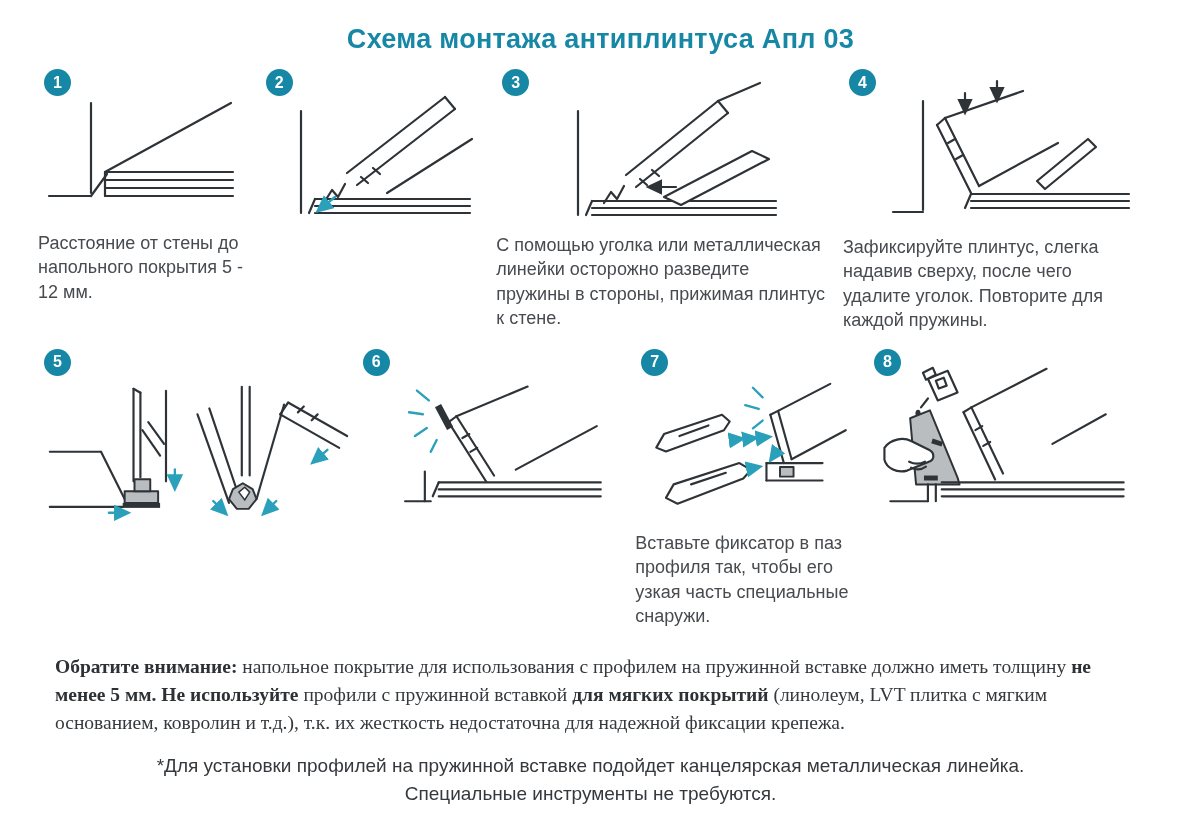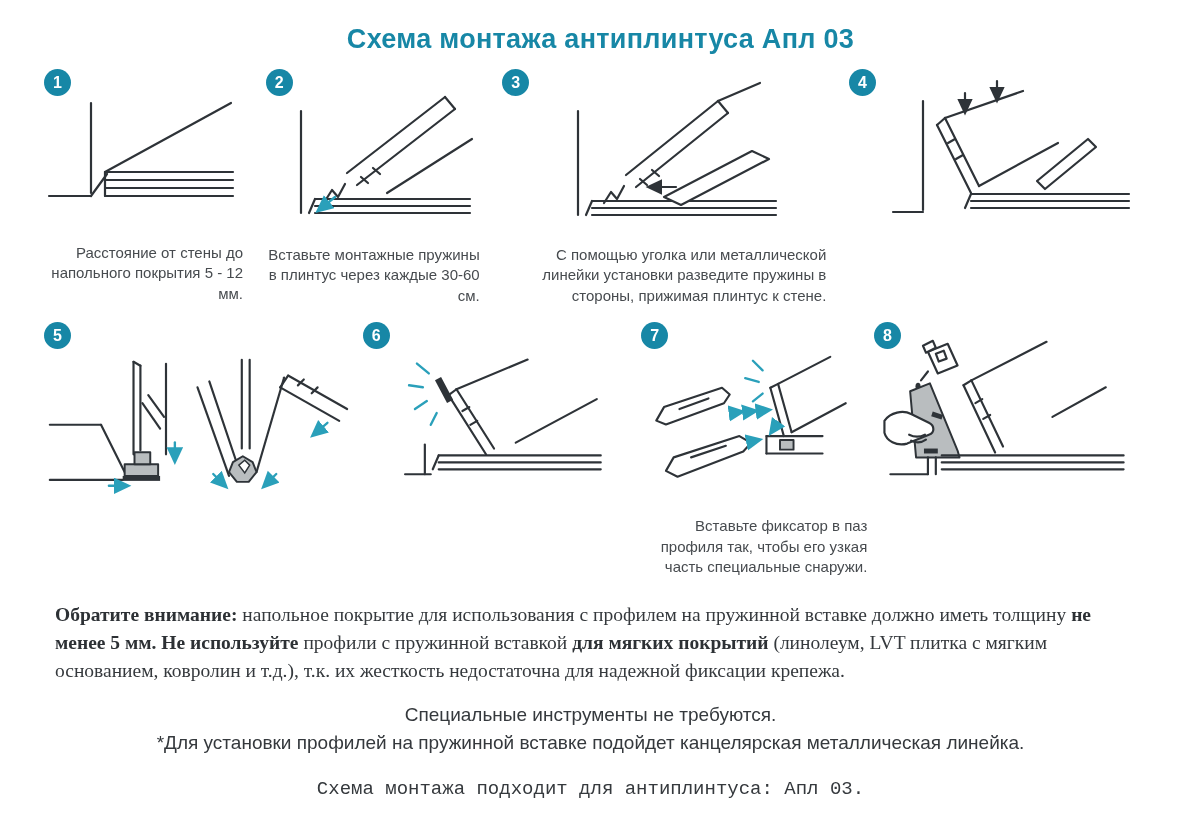--- a/index.html
+++ b/index.html
@@ -7,21 +7,21 @@
   .title{margin-top:24px;text-align:center;font-size:27px;font-weight:bold;color:#1787a6;letter-spacing:.3px;padding-left:20px;}
   .row{display:flex;justify-content:space-between;padding:0 38px;box-sizing:border-box;}
   .row1{margin-top:14px;}
   .row2{margin-top:16px;}
   .step{position:relative;display:flex;flex-direction:column;align-items:center;}
   .r1c1{width:205px;} .r1c2{width:220px;} .r1c3{width:330px;} .r1c4{width:300px;}
   .r2c1{width:318px;} .r2c2{width:278px;} .r2c3{width:232px;} .r2c4{width:275px;}
   .badge{position:absolute;left:6px;top:0;width:27px;height:27px;border-radius:50%;background:#1787a6;
          color:#fff;font-weight:bold;font-size:16px;display:flex;align-items:center;justify-content:center;}
   .fig{margin-top:4px;}
-  .caption{font-size:15px;line-height:1.36;text-align:right;color:#474b4f;margin-top:22px;}
+  .caption{font-size:18px;line-height:1.36;text-align:left;color:#474b4f;margin-top:10px;}
   .notice{padding:0 55px;margin-top:24px;font-size:19.5px;line-height:1.43;color:#35393d;font-family:Liberation Serif, serif;}
   .notice b{color:#2d3135;}
   .footnote{text-align:center;font-size:19px;line-height:1.45;margin-top:16px;color:#35393d;}
   .compat{text-align:center;font-size:19px;margin-top:22px;color:#35393d;font-family:Liberation Mono, monospace;}
   
   .s{stroke:#2e3338;stroke-width:2.2;fill:none;stroke-linecap:round;stroke-linejoin:round;}
   .sf{fill:#ffffff;stroke:#2e3338;stroke-width:2.2;stroke-linejoin:round;}
   .gf{fill:#b9bdbf;stroke:#2e3338;stroke-width:2;stroke-linejoin:round;}
   .tl{stroke:#2aa0ba;stroke-width:2.4;fill:none;stroke-linecap:round;}
   .dk{fill:#2e3338;stroke:none;}
@@ -74,21 +74,20 @@
         <line x1="122" y1="120" x2="207" y2="66"></line>
         <line x1="92" y1="112" x2="190" y2="36"></line>
         <line x1="82" y1="100" x2="180" y2="24"></line>
         <line x1="190" y1="36" x2="180" y2="24"></line>
         <line x1="96" y1="104" x2="103" y2="110"></line>
         <line x1="108" y1="95" x2="115" y2="101"></line>
         <polyline points="60,128 67,117 73,124 80,111"></polyline>
       </g>
       <line class="tl" x1="70" y1="124" x2="54" y2="137" marker-end="url(#ahT)"></line>
     </svg>
-    <div class="caption">Вставьте монтажные пружины в плинтус через каждые 30-60 см.</div>
   </div>
 
   <div class="step r1c3">
     <div class="badge">3</div>
     <svg class="fig" width="250" height="150" viewBox="0 0 250 150">
       <g class="s">
         <line x1="42" y1="38" x2="42" y2="142"></line>
         <line x1="56" y1="128" x2="240" y2="128"></line>
         <line x1="56" y1="135" x2="240" y2="135"></line>
         <line x1="56" y1="142" x2="240" y2="142"></line>
@@ -97,21 +96,21 @@
         <line x1="90" y1="102" x2="182" y2="28"></line>
         <line x1="192" y1="40" x2="182" y2="28"></line>
         <line x1="182" y1="28" x2="224" y2="10"></line>
         <line x1="104" y1="106" x2="111" y2="112"></line>
         <line x1="116" y1="97" x2="123" y2="103"></line>
         <polyline points="68,130 75,119 81,126 88,113"></polyline>
       </g>
       <polygon class="sf" points="128,124 216,78 233,86 145,132"></polygon>
       <line class="s" x1="140" y1="114" x2="114" y2="114" marker-end="url(#ahD)"></line>
     </svg>
-    <div class="caption">С помощью уголка или металлической линейки установки разведите пружины в стороны, прижимая плинтус к стене.</div>
+    <div class="caption">С помощью уголка или металлическая линейки осторожно разведите пружины в стороны, прижимая плинтус к стене.</div>
   </div>
 
   <div class="step r1c4">
     <div class="badge">4</div>
     <svg class="fig" width="280" height="152" viewBox="0 0 280 152">
       <g class="s">
         <line x1="70" y1="28" x2="70" y2="137"></line>
         <line x1="40" y1="139" x2="70" y2="139"></line>
         <line x1="84" y1="52" x2="118" y2="120"></line>
         <line x1="92" y1="45" x2="126" y2="113"></line>
@@ -122,20 +121,21 @@
         <line x1="126" y1="113" x2="205" y2="70"></line>
         <line x1="118" y1="121" x2="276" y2="121"></line>
         <line x1="118" y1="128" x2="276" y2="128"></line>
         <line x1="118" y1="135" x2="276" y2="135"></line>
         <line x1="112" y1="135" x2="118" y2="121"></line>
       </g>
       <polygon class="sf" points="184,108 235,66 243,74 192,116"></polygon>
       <line class="s" x1="112" y1="20" x2="112" y2="38" marker-end="url(#ahD)"></line>
       <line class="s" x1="144" y1="8" x2="144" y2="26" marker-end="url(#ahD)"></line>
     </svg>
+    <div class="caption">Зафиксируйте плинтус, слегка надавив сверху, после чего удалите уголок. Повторите для каждой пружины.</div>
   </div>
 </div>
 
 <div class="row row2">
 
   <div class="step r2c1">
     <div class="badge">5</div>
     <svg class="fig" width="315" height="168" viewBox="0 0 320 170">
       <g class="s">
         <line x1="10" y1="100" x2="62" y2="100"></line>
@@ -268,17 +268,17 @@
         <line x1="52" y1="133" x2="52" y2="150"></line>
         <line x1="60" y1="133" x2="60" y2="150"></line>
       </g>
     </svg>
   </div>
 </div>
 
 <div class="notice"><b>Обратите внимание:</b><span> напольное покрытие для использования с профилем на пружинной вставке должно иметь толщину </span><b>не менее 5 мм. Не используйте</b><span> профили с пружинной вставкой </span><b>для мягких покрытий</b><span> (линолеум, LVT плитка с мягким основанием, ковролин и т.д.), т.к. их жесткость недостаточна для надежной фиксации крепежа.</span></div>
 
 <div class="footnote">
+  <div>*Для установки профилей на пружинной вставке подойдет канцелярская металлическая линейка.</div>
   <div>Специальные инструменты не требуются.</div>
-  <div>*Для установки профилей на пружинной вставке подойдет канцелярская металлическая линейка.</div>
 </div>
 
 <div class="compat">Схема монтажа подходит для антиплинтуса:  Апл 03.</div>
 
 </body></html>

